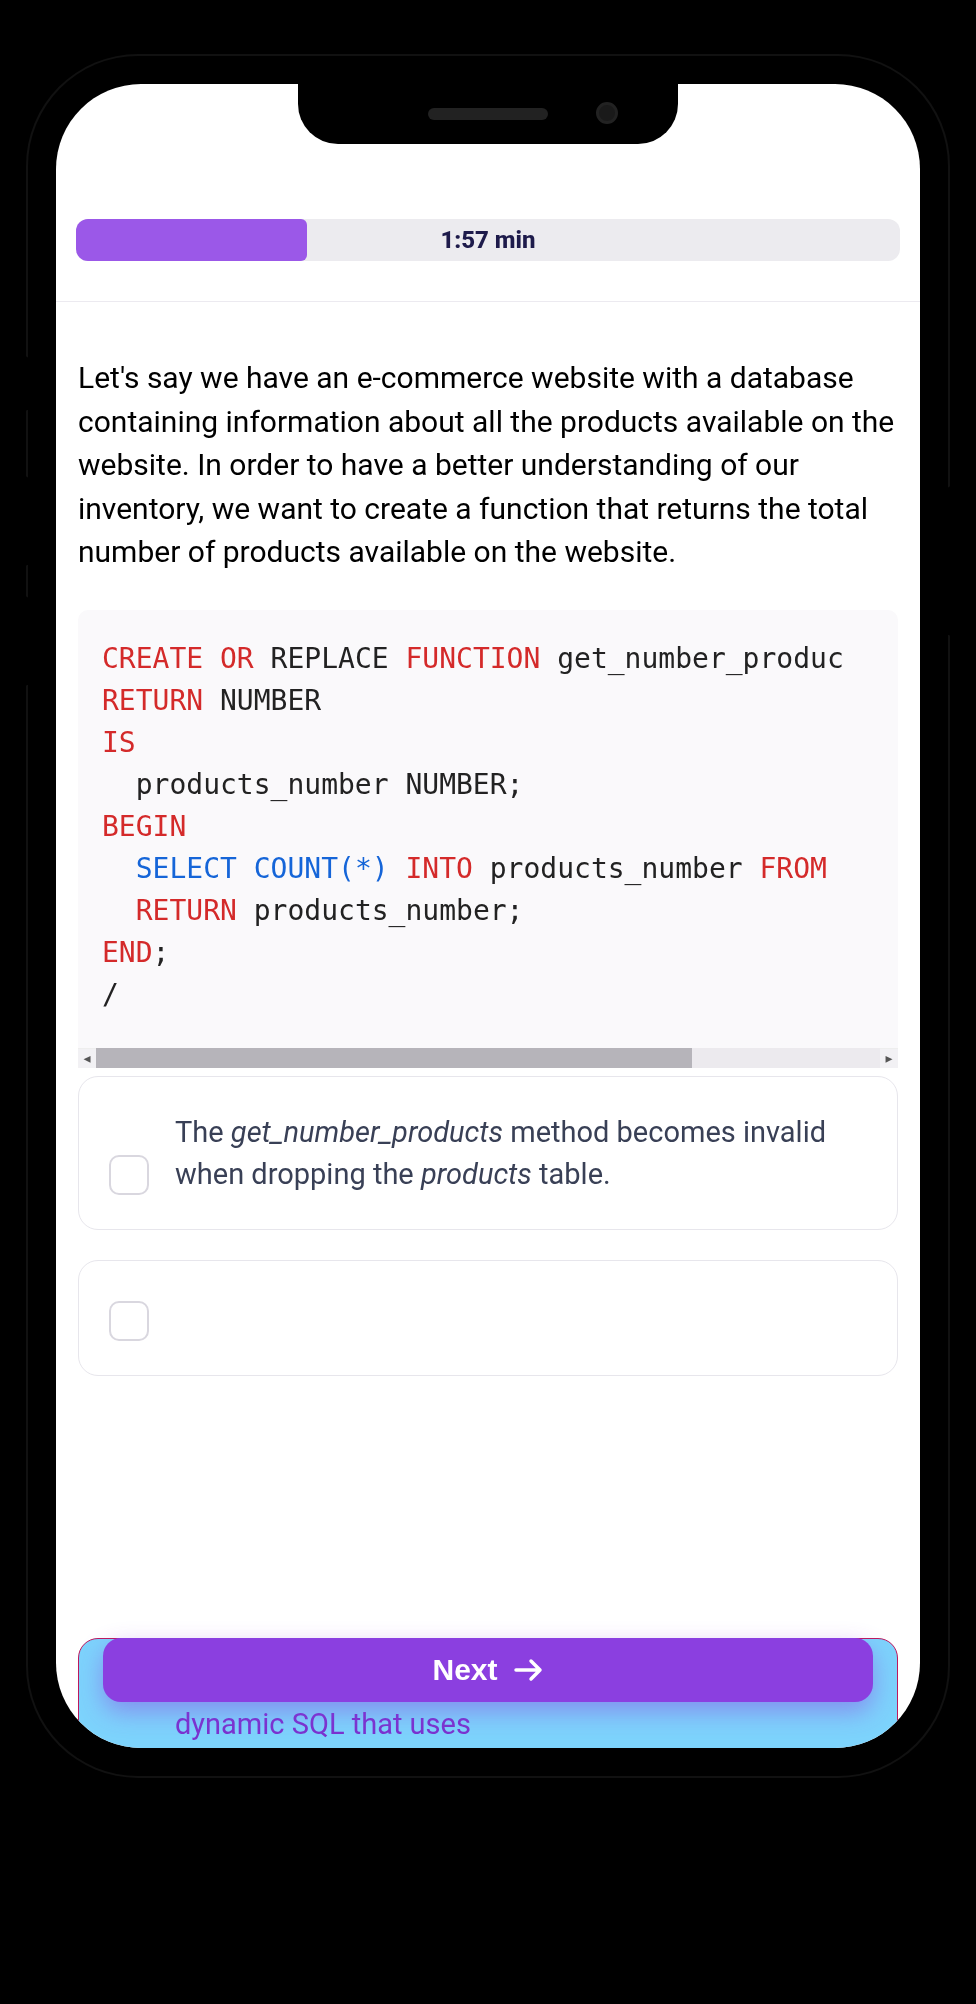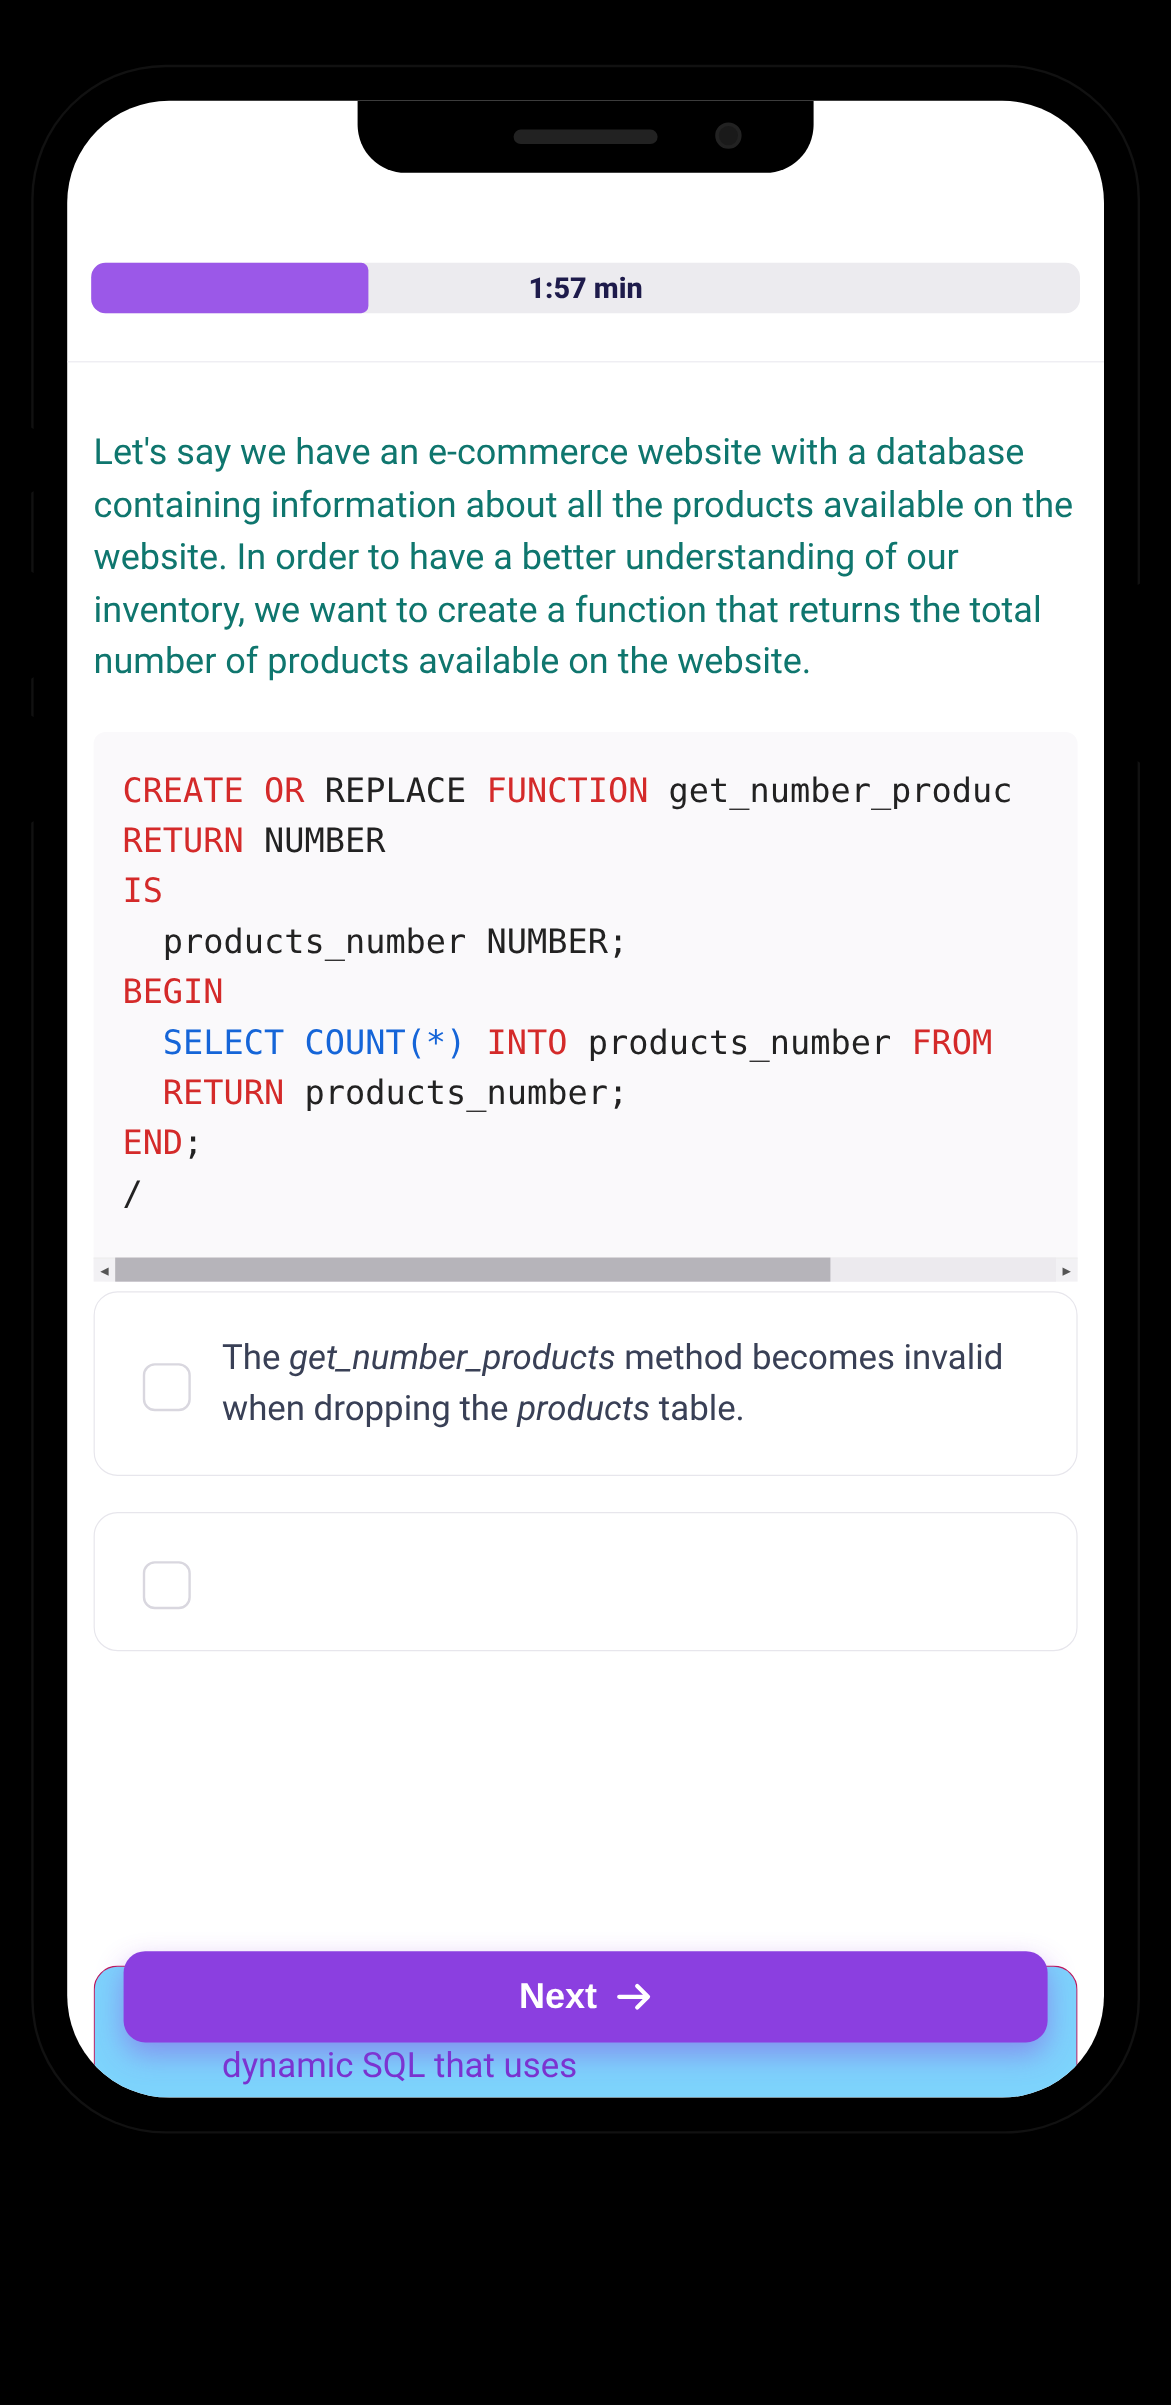--- a/index.html
+++ b/index.html
@@ -60,21 +60,21 @@
     border-radius: 12px 6px 6px 12px;
   }
   .timer {
     position: relative; z-index:1;
     font-weight: 800; font-size: 24px; color:#1e1b4b;
   }
   .hr { height:1px; background:#eceaf0; margin-bottom: 54px; }
 
   .body { padding: 0 22px; }
   .para {
-    color:#0f766e; font-size:30px; line-height:1.45; margin-bottom:36px;
+    color:#000000; font-size:30px; line-height:1.45; margin-bottom:36px;
   }
   .para em { font-style: italic; }
 
   
   .codewrap {
     background:#faf9fb;
     border-radius:10px;
     padding: 28px 0 0 0;
     margin-bottom: 8px;
     position:relative;
@@ -101,43 +101,43 @@
   .hscroll .track { flex:1; height:20px; background:#eceaee; position:relative; }
   .hscroll .thumb { position:absolute; left:0; top:0; height:20px; width:76%; background:#b6b4ba; }
 
   .sect-label {
     margin-top:56px; margin-bottom:28px;
     color:#a9acb7; font-weight:600; letter-spacing:.5px; font-size:26px;
   }
 
   .answer {
     border:1.5px solid #e7e6ec; border-radius:20px;
-    padding: 34px 30px 34px 40px;
-    display:flex; gap:26px; align-items:center;
+    padding: 34px 30px 34px 30px;
+    display:flex; gap:26px; align-items:flex-end;
     margin-bottom:30px;
     background:#fff;
   }
   .checkbox {
     width:40px; height:40px; border:2px solid #d9d7df; border-radius:10px; flex:0 0 40px;
     margin-top:6px; background:#fff;
   }
   .answer .atext { color:#394056; font-size:29px; line-height:1.45; }
   .answer .atext em { font-style:italic; }
 
   .answer.selected {
     border:1px solid #be185d;
     background:#7dd3fc;
   }
   .answer.selected .atext { color:#7a33cf; }
 
   
   .nextbtn {
     position:absolute; left:50%; transform:translateX(-50%);
     bottom: 46px;
-    width: 770px; height:76px;
+    width: 770px; height:64px;
     background:#8b3fe0; color:#fff; border:none; border-radius:18px;
     font-size:30px; font-weight:700;
     display:flex; align-items:center; justify-content:center; gap:16px;
     box-shadow: 0 10px 24px rgba(139,63,224,.45);
     z-index:40;
   }
   .arrow-right {
     display:inline-block;
   }
   .arrow-right svg { display:block; }

